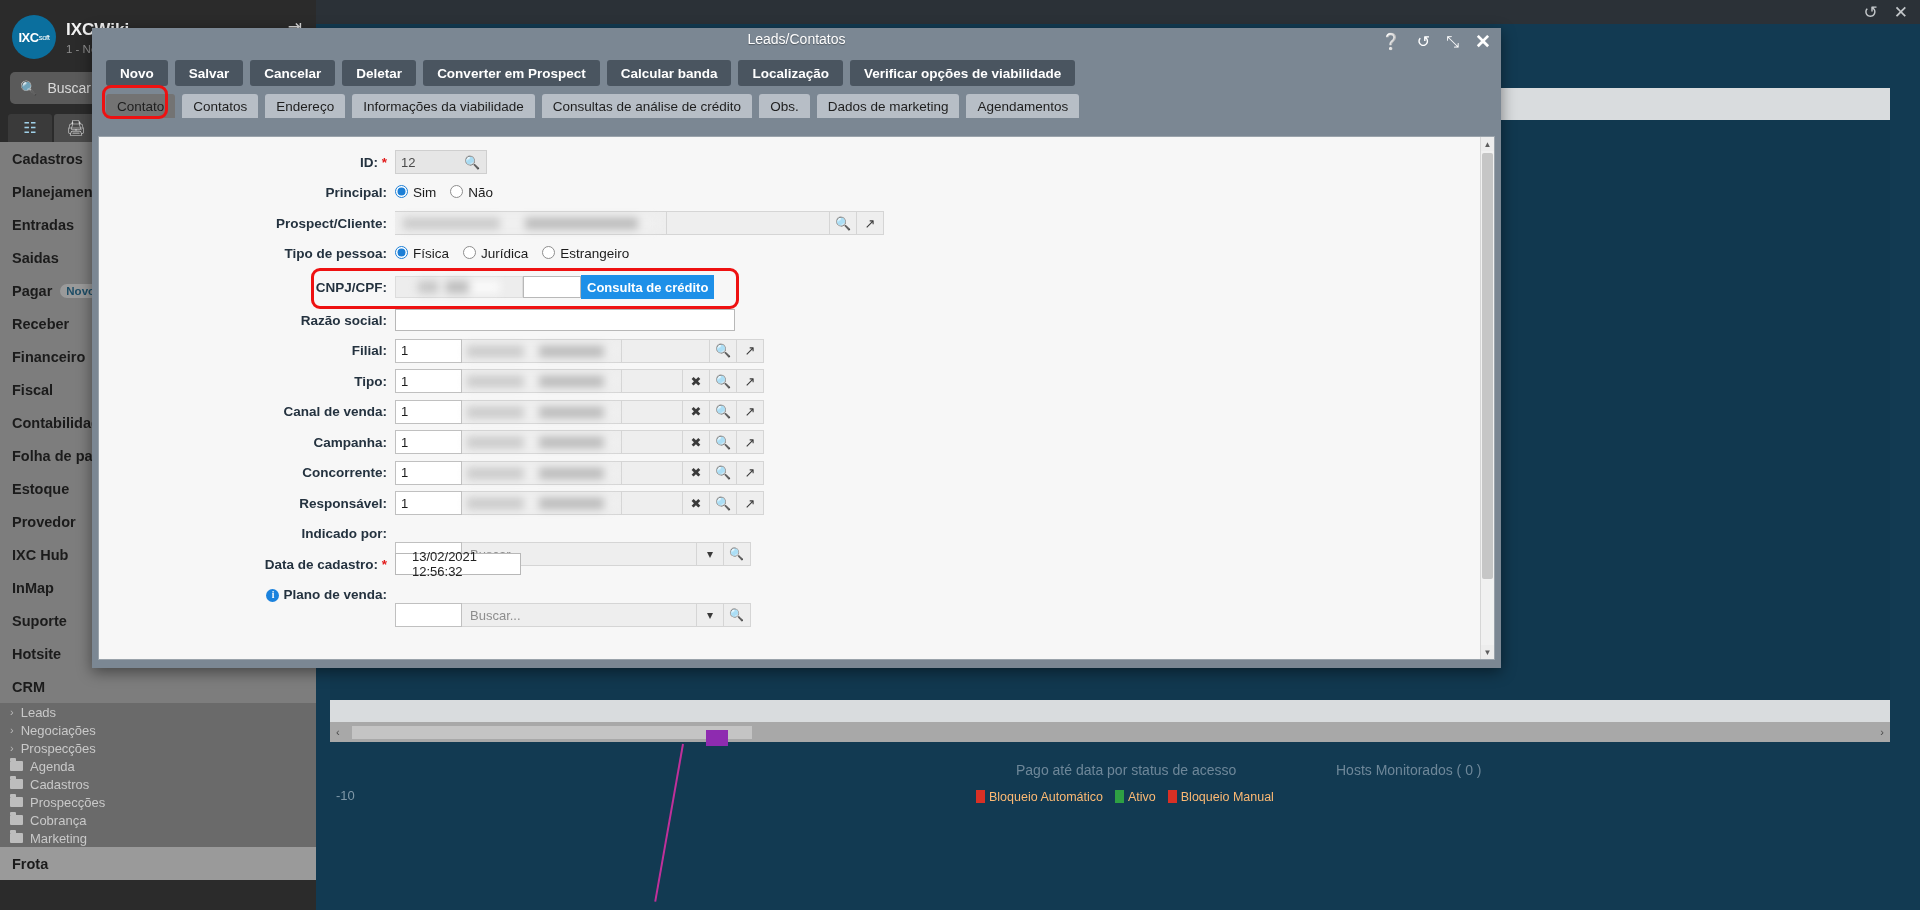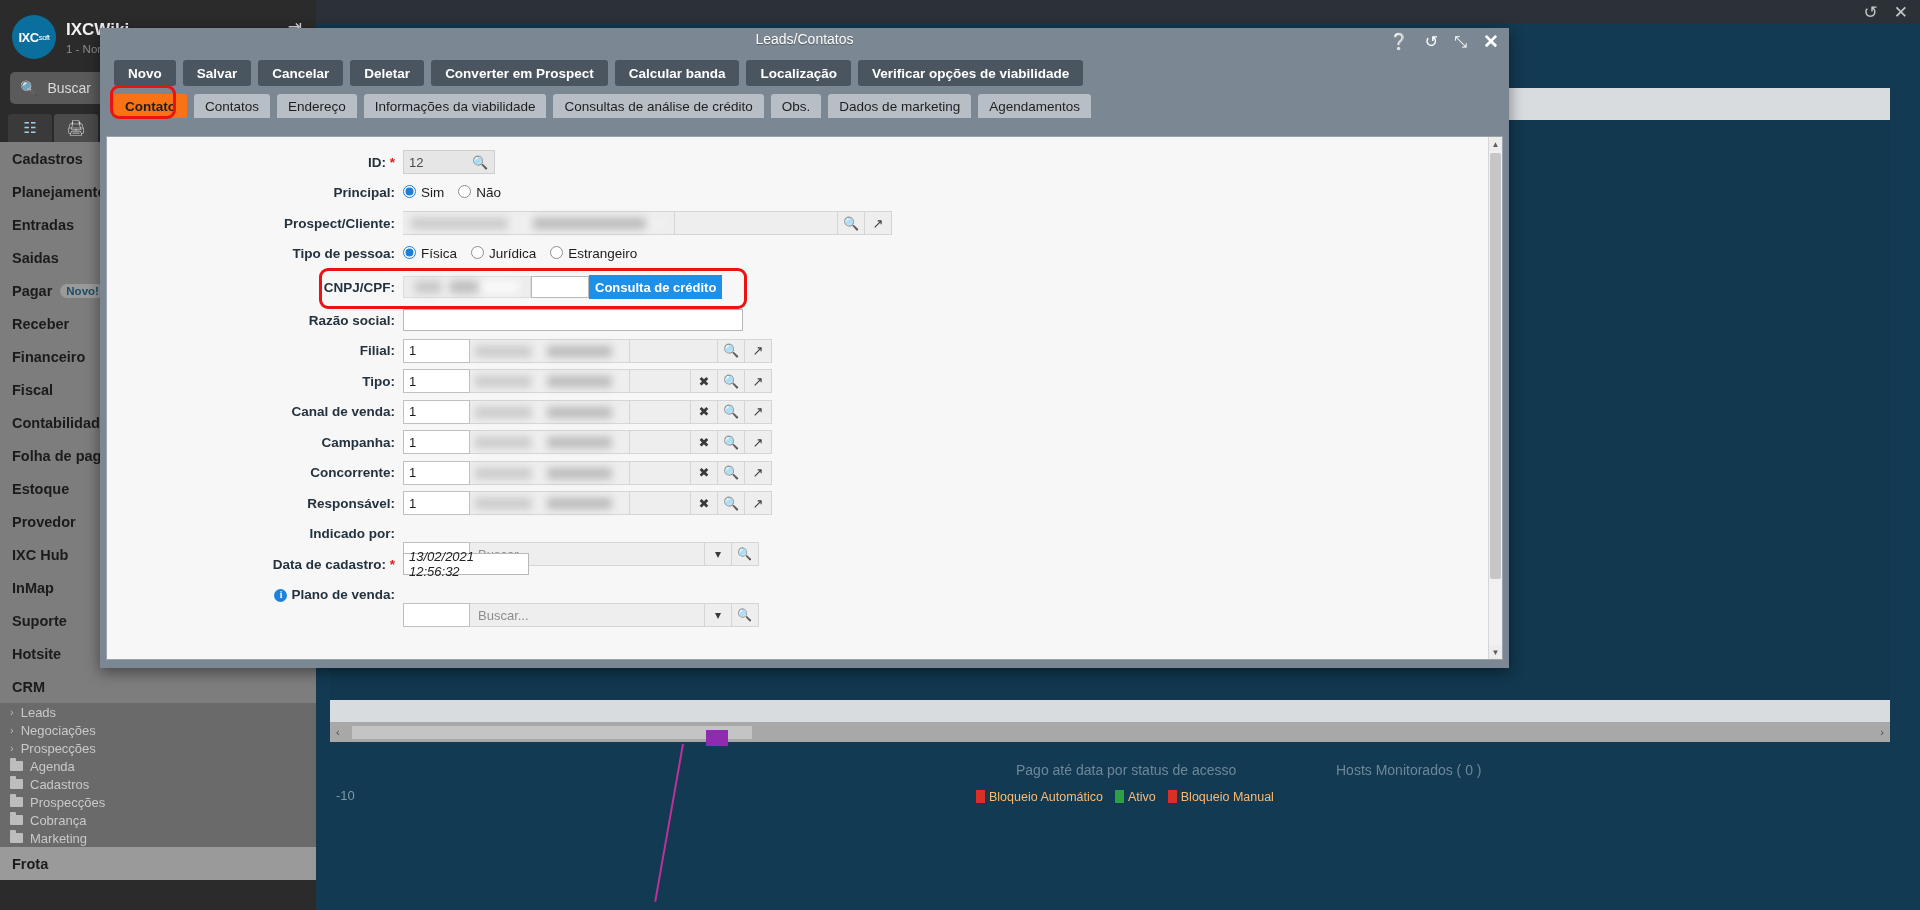--- a/index.html
+++ b/index.html
@@ -121,21 +121,21 @@
   .bg-legend span { color: #fdba74; font-size: 12.5px; }
   .sw { display:inline-block; width: 9px; height: 13px; margin-right: 4px; vertical-align: -2px; }
   .bg-axis { position: absolute; color: #7f98a8; font-size: 13px; }
   .bg-line {
     position: absolute; width: 2px; background: #c0309a; transform-origin: top;
   }
   .bg-dot { position: absolute; width: 22px; height: 16px; background: #8e2bb0; }
 
   
   .modal {
-    position: absolute; left: 100px; top: 28px; width: 1409px; height: 640px;
+    position: absolute; left: 92px; top: 28px; width: 1409px; height: 640px;
     background: #7b8793;
     box-shadow: 0 4px 14px rgba(0,0,0,0.45);
   }
   .modal-titlebar {
     height: 26px; position: relative;
   }
   .modal-title {
     position: absolute; left: 0; right: 0; top: 3px; text-align: center;
     color: #ffffff; font-size: 14px; text-shadow: 0 1px 1px rgba(0,0,0,0.35);
   }
@@ -159,21 +159,21 @@
   .tabbar {
     display: flex; gap: 7px; padding: 0 0 0 14px; align-items: flex-end;
     height: 26px; position: relative;
   }
   .tb-tab {
     background: #b7bec6; color: #1e1e1e; font-size: 13.5px;
     height: 24px; padding: 0 11px; display: flex; align-items: center;
     border-radius: 3px 3px 0 0; cursor: pointer; white-space: nowrap;
   }
   .tb-tab.active {
-    background: #f97316; font-weight: bold;
+    background: #737373; font-weight: normal;
   }
   .tab-highlight {
     position: absolute; left: 0px; top: -7px;
     width: 66px; height: 34px; border: 3px solid #ee1111; border-radius: 9px;
     pointer-events: none;
   }
 
   .modal-body {
     position: absolute; left: 6px; right: 6px; top: 108px; bottom: 8px;
     background: #f7f7f7; border: 1px solid #9aa3ab; overflow: hidden;
@@ -193,22 +193,22 @@
   .info-i {
     display: inline-block; width: 13px; height: 13px; border-radius: 50%;
     background: #1b82dd; color: #fff; font-size: 9.5px; font-weight: bold;
     text-align: center; line-height: 13px; margin-right: 4px;
     vertical-align: 1px; font-family: "Liberation Serif", serif;
   }
   .ctl { display: flex; align-items: center; }
 
   .inp {
     height: 22px; border: 1px solid #b8b8b8; background: #ffffff;
-    font-size: 13px; color: #222; padding: 0 5px;
-    display: flex; align-items: center; font-style: italic;
+    font-size: 13px; color: #222; padding: 0 16px;
+    display: flex; align-items: center;
   }
 
   .idbox {
     width: 92px; height: 24px; background: #e6e6e6; border: 1px solid #cfcfcf;
     display: flex; align-items: center; padding: 0 5px; font-size: 13px; color: #4a4a4a;
     justify-content: space-between;
   }
   .mag { color: #8e8e8e; font-size: 13px; }
 
   .radio-group { display: flex; align-items: center; gap: 14px; font-size: 13.5px; color: #1c1c1c; }

